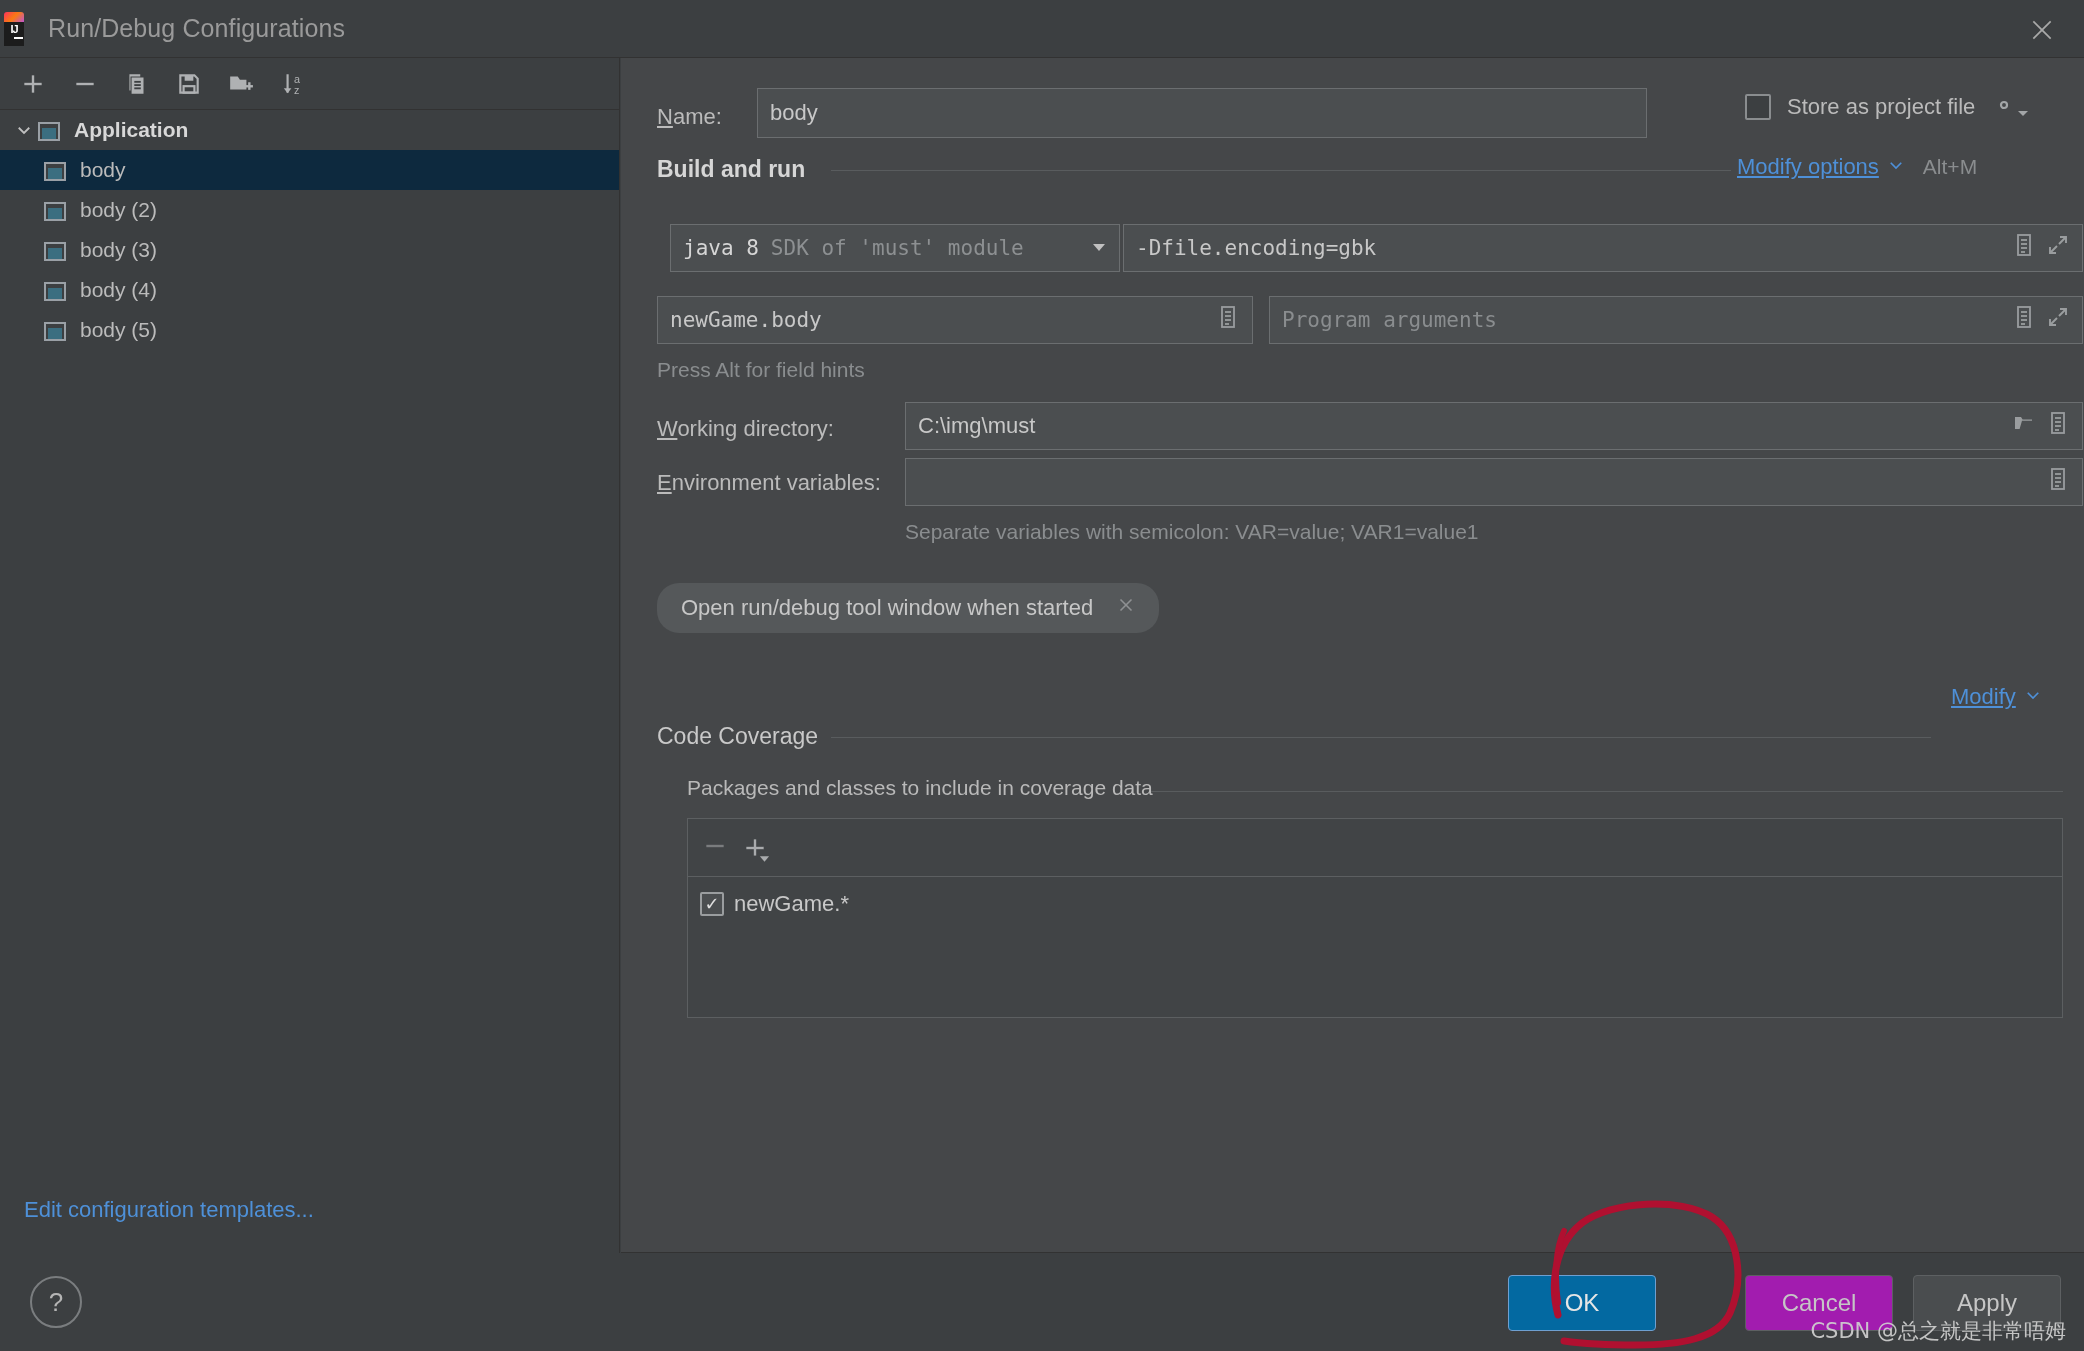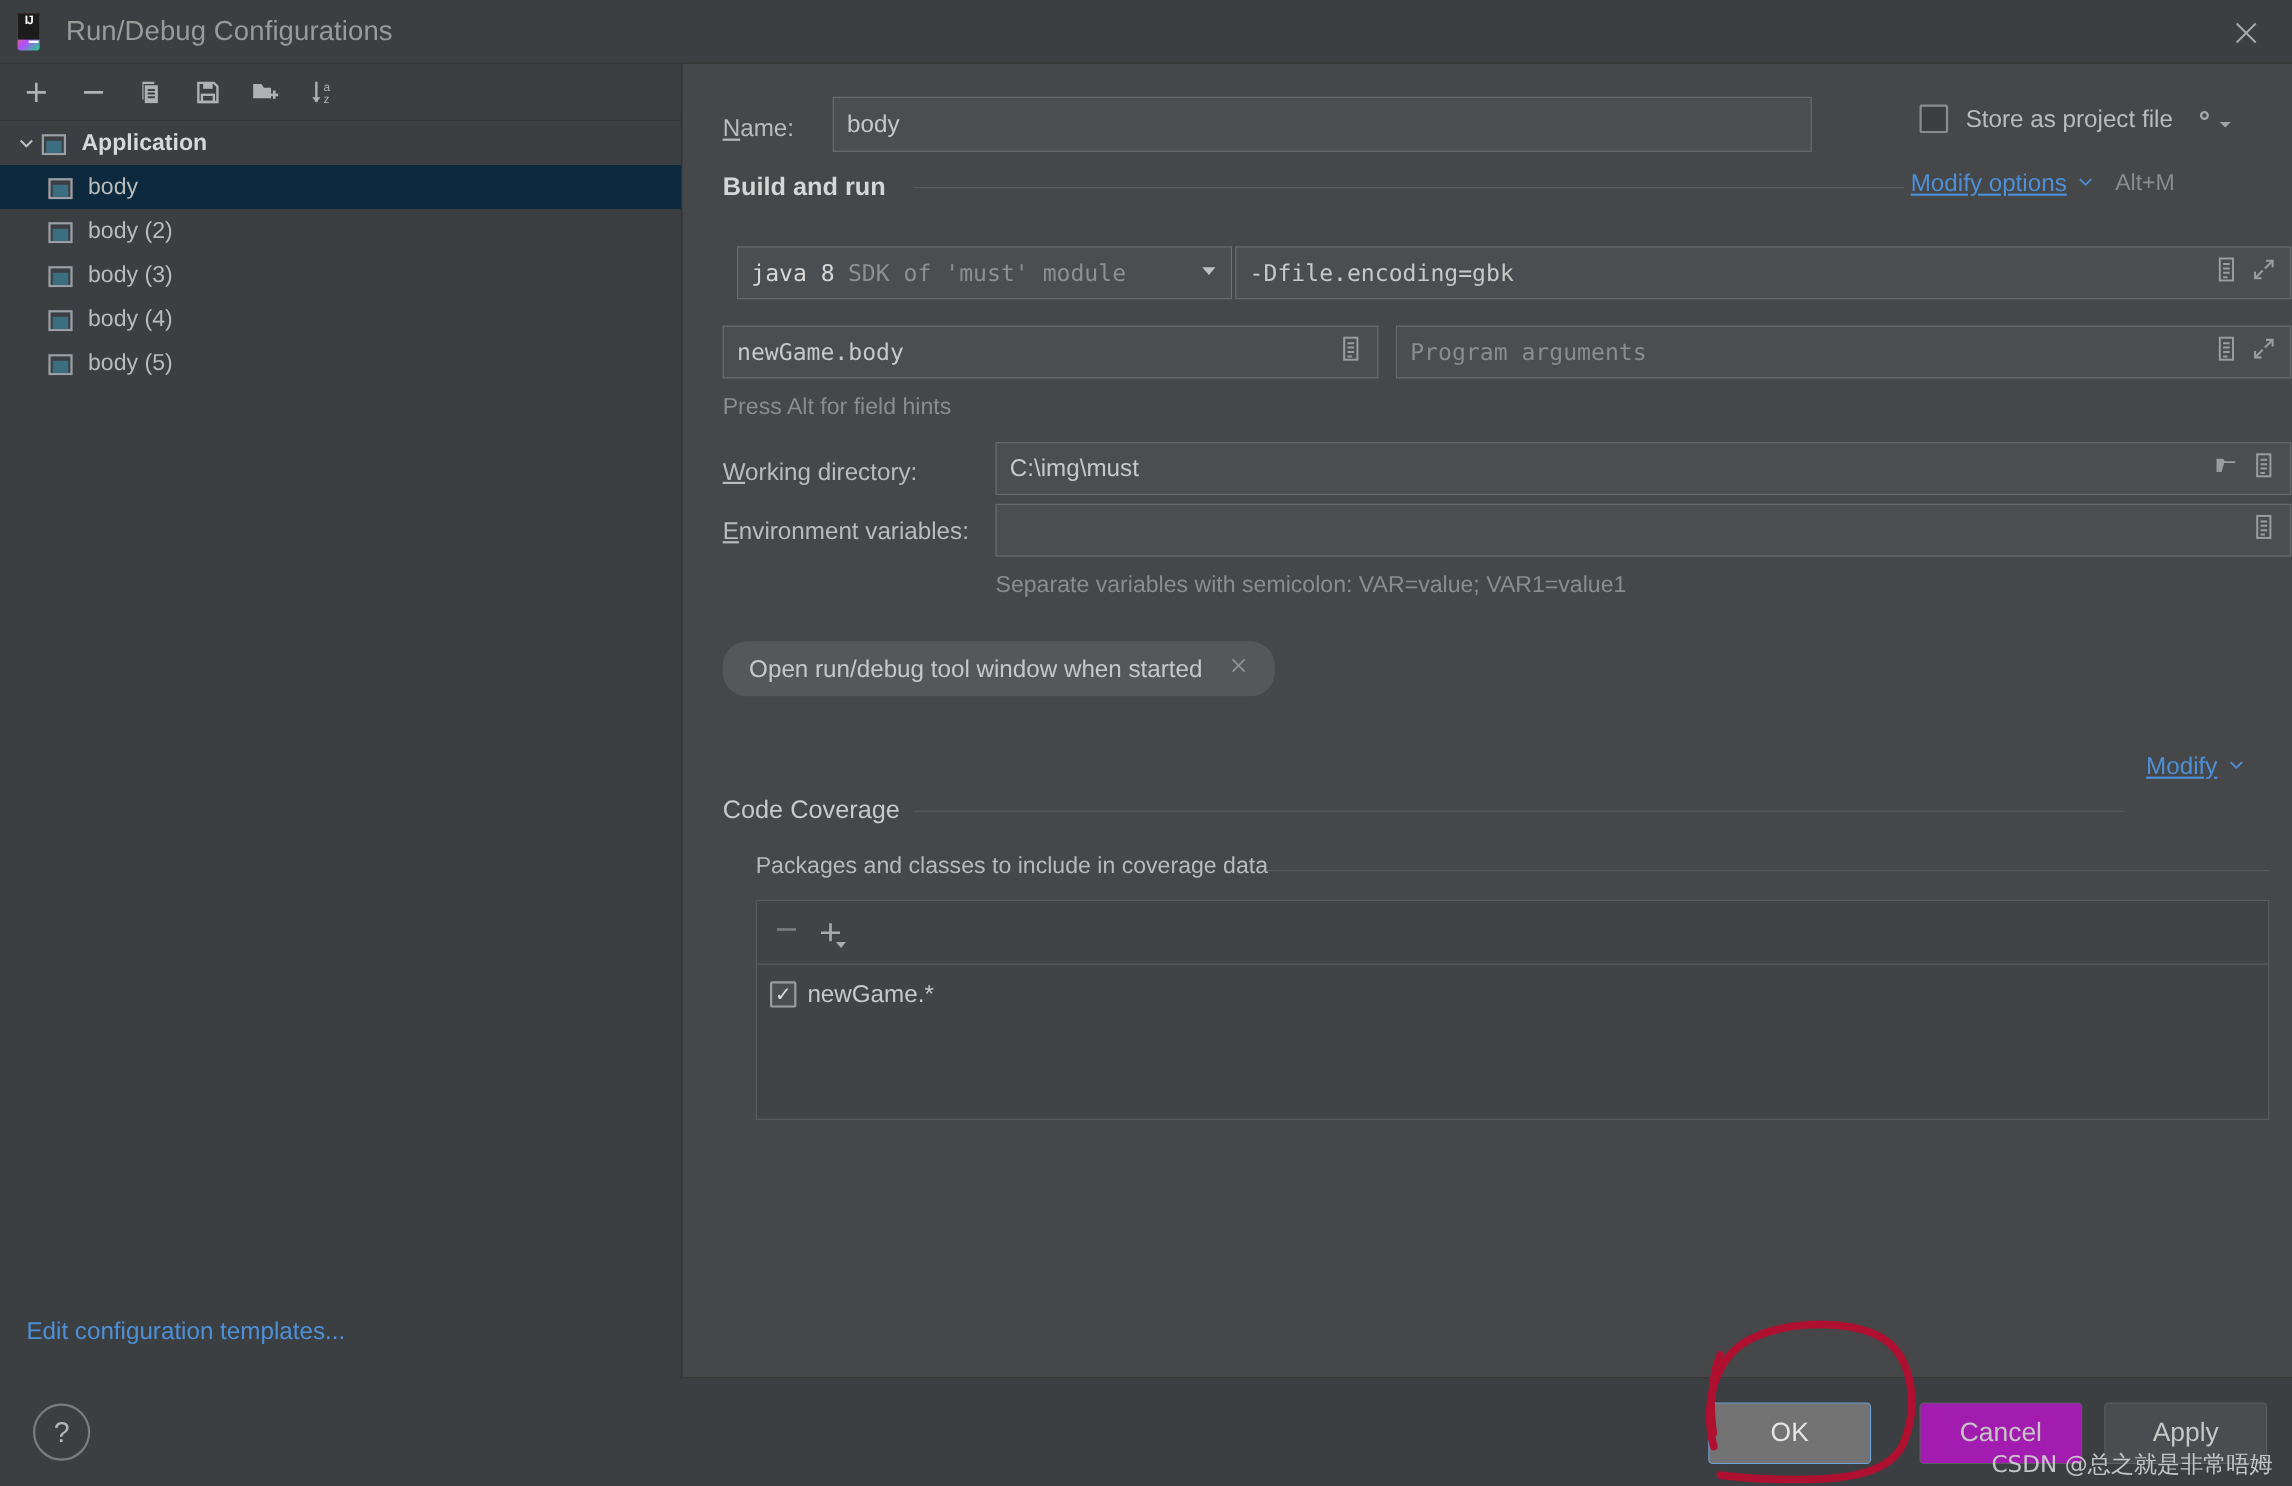--- a/index.html
+++ b/index.html
@@ -17,25 +17,25 @@
   }
 
   
   .titlebar {
     position: absolute; left: 0; top: 0; width: 2084px; height: 58px;
     background: #3c3f41;
     border-bottom: 1px solid #323232;
     display: flex; align-items: center;
   }
   .ij-logo {
-    width: 20px; height: 34px; margin-left: 16px;
+    width: 20px; height: 34px; margin-left: 4px;
     border-radius: 3px;
     background:
       linear-gradient(135deg, #fe315d 0%, #f97a12 28%, #b14dff 62%, #21d789 100%);
-    display: flex; align-items: flex-start; justify-content: center;
+    display: flex; align-items: flex-end; justify-content: center;
     position: relative;
   }
   .ij-logo .inner {
     width: 22px; height: 24px; background: #1c1c1c;
     display: flex; align-items: flex-start; justify-content: center;
     font-size: 11px; color: #ffffff; font-weight: bold;
     letter-spacing: -1px; padding-top: 1px;
     font-family: "Liberation Sans", sans-serif;
   }
   .ij-logo .inner::after {
@@ -195,22 +195,22 @@
     border: 2px solid #7a7d7f; color: #b5b5b5;
     display: flex; align-items: center; justify-content: center;
     font-size: 26px;
   }
   .dlg-btn {
     position: absolute; top: 22px; height: 56px;
     display: flex; align-items: center; justify-content: center;
     font-size: 24px; border-radius: 4px;
   }
   .btn-ok {
-    left: 1553px; width: 148px;
-    background: #737373; border: 1px solid #6f9fd0; color: #e6e6e6;
+    left: 1508px; width: 148px;
+    background: #0369a1; border: 1px solid #6f9fd0; color: #e6e6e6;
   }
   .btn-cancel {
     left: 1745px; width: 148px;
     background: #a21caf; border: 1px solid #5d6062; color: #c6c6c6;
   }
   .btn-apply {
     left: 1913px; width: 148px;
     background: #4a4d4f; border: 1px solid #5d6062; color: #c6c6c6;
   }
 

